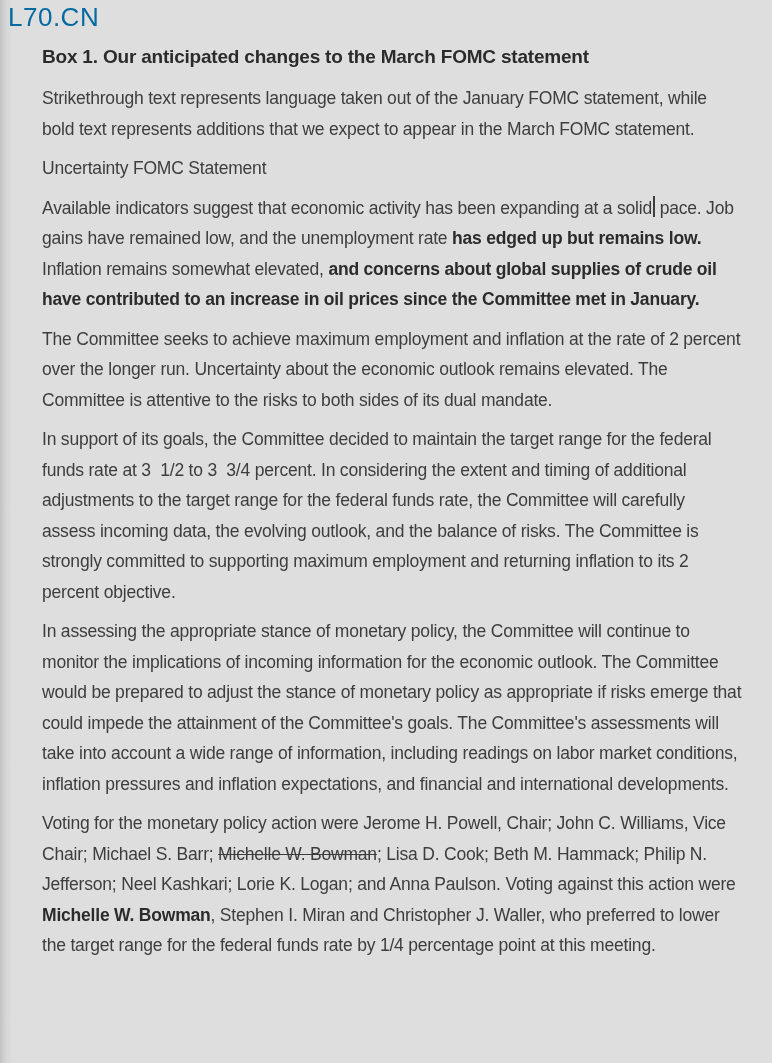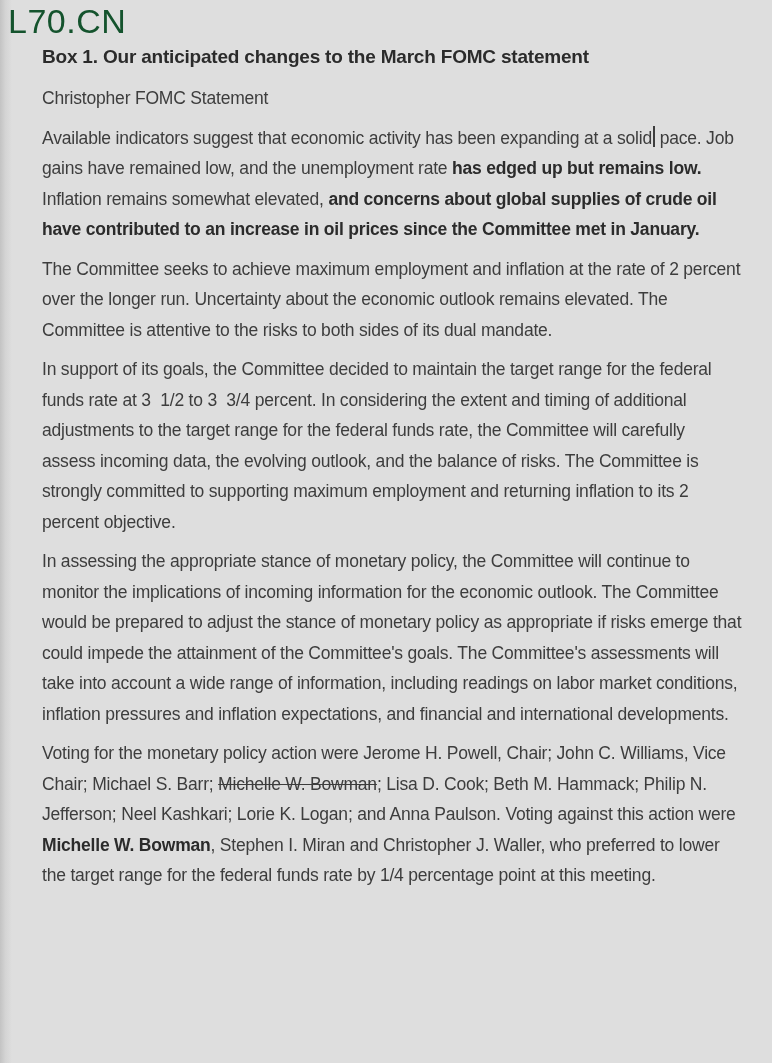--- a/index.html
+++ b/index.html
@@ -19,23 +19,23 @@
     position: absolute;
     left: 0; top: 0;
     width: 12px; height: 100%;
     background: linear-gradient(to right, #c3c3c3 0%, #d4d4d4 45%, #dedede 100%);
     pointer-events: none;
   }
   .watermark {
     position: absolute;
     left: 8px;
     top: 2px;
-    font-size: 34px;
+    font-size: 26px;
     font-weight: 400;
-    color: #14532d;
+    color: #0369a1;
     letter-spacing: 0.5px;
     z-index: 5;
   }
   .page {
     position: absolute;
     left: 42px;
     top: 13px;
     width: 700px;
     color: #3d3d3d;
     font-size: 17.5px;
@@ -75,20 +75,21 @@
 </head>
 <body>
 
 <div class="left-edge-shadow"></div>
 
 <div class="watermark">L70.CN</div>
 
 <div class="page">
   <h1 class="doc-title">Box 1. Our anticipated changes to the March FOMC statement</h1>
   <div id="doc-body">
-      <p class="para"><span class="seg-normal">Christopher FOMC Statement</span></p>
+      <p class="para"><span class="seg-normal">Strikethrough text represents language taken out of the January FOMC statement, while bold text represents additions that we expect to appear in the March FOMC statement.</span></p>
+      <p class="para"><span class="seg-normal">Uncertainty FOMC Statement</span></p>
       <p class="para"><span class="seg-normal">Available indicators suggest that economic activity has been expanding at a solid</span><span class="seg-caret"></span><span class="seg-normal"> pace. Job gains have remained low, and the unemployment rate </span><span class="seg-bold">has edged up but remains low.</span><span class="seg-normal"> Inflation remains somewhat elevated, </span><span class="seg-bold">and concerns about global supplies of crude oil have contributed to an increase in oil prices since the Committee met in January.</span></p>
       <p class="para"><span class="seg-normal">The Committee seeks to achieve maximum employment and inflation at the rate of 2 percent over the longer run. Uncertainty about the economic outlook remains elevated. The Committee is attentive to the risks to both sides of its dual mandate.</span></p>
       <p class="para"><span class="seg-normal">In support of its goals, the Committee decided to maintain the target range for the federal funds rate at 3&nbsp; 1/2 to 3&nbsp; 3/4 percent. In considering the extent and timing of additional adjustments to the target range for the federal funds rate, the Committee will carefully assess incoming data, the evolving outlook, and the balance of risks. The Committee is strongly committed to supporting maximum employment and returning inflation to its 2 percent objective.</span></p>
       <p class="para"><span class="seg-normal">In assessing the appropriate stance of monetary policy, the Committee will continue to monitor the implications of incoming information for the economic outlook. The Committee would be prepared to adjust the stance of monetary policy as appropriate if risks emerge that could impede the attainment of the Committee's goals. The Committee's assessments will take into account a wide range of information, including readings on labor market conditions, inflation pressures and inflation expectations, and financial and international developments.</span></p>
       <p class="para"><span class="seg-normal">Voting for the monetary policy action were Jerome H. Powell, Chair; John C. Williams, Vice Chair; Michael S. Barr; </span><span class="seg-strike">Michelle W. Bowman</span><span class="seg-normal">; Lisa D. Cook; Beth M. Hammack; Philip N. Jefferson; Neel Kashkari; Lorie K. Logan; and Anna Paulson. Voting against this action were </span><span class="seg-bold">Michelle W. Bowman</span><span class="seg-normal">, Stephen I. Miran and Christopher J. Waller, who preferred to lower the target range for the federal funds rate by 1/4 percentage point at this meeting.</span></p>
     </div>
 </div>
 
 </body></html>

